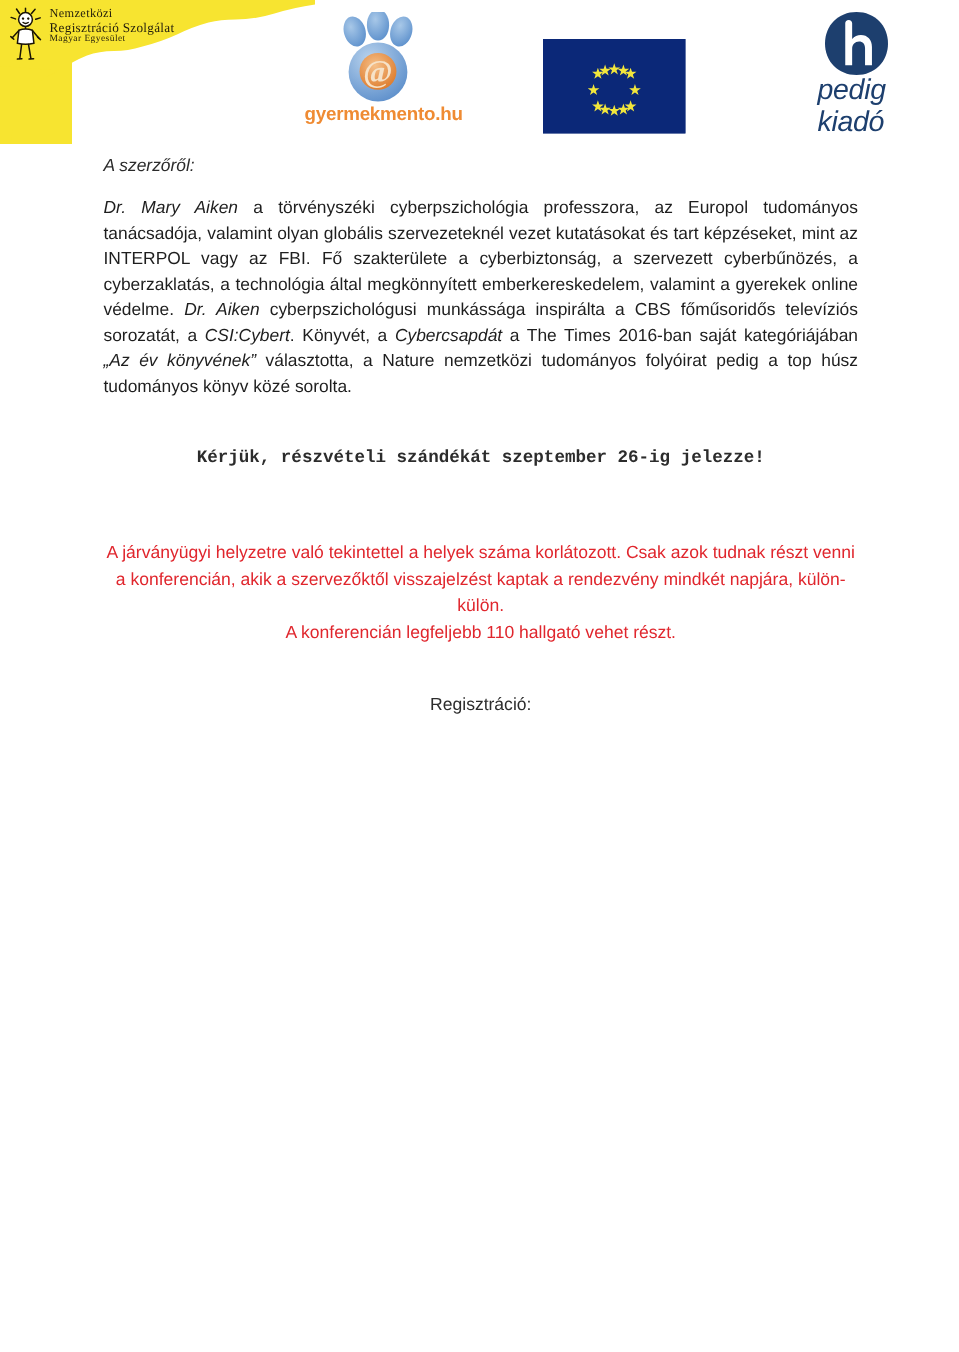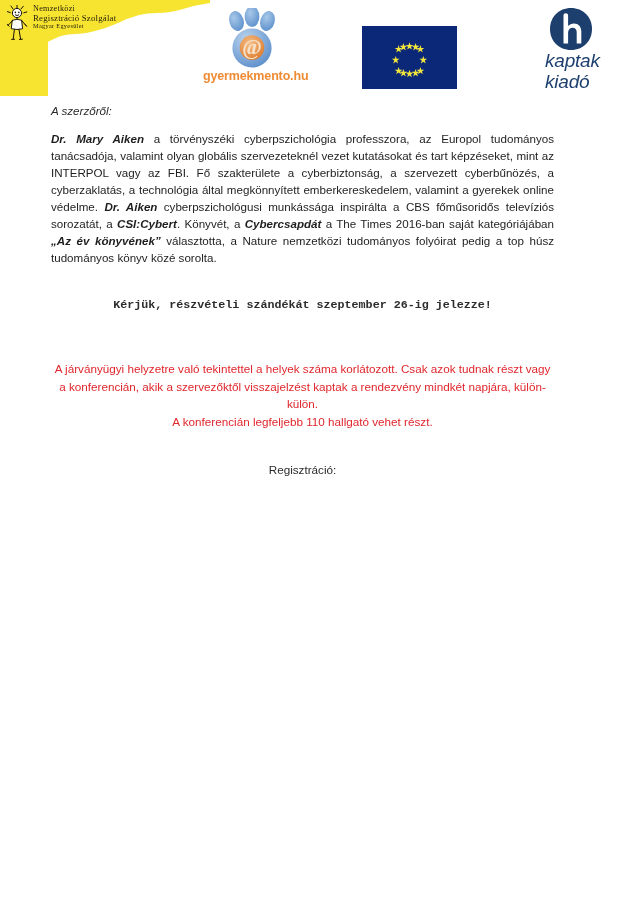--- a/index.html
+++ b/index.html
@@ -97,37 +97,37 @@
     font-style: italic;
     font-size: 19px;
     font-weight: 400;
     line-height: 1.12;
     letter-spacing: -0.2px;
   }
 
   
   #doc-body {
     position: absolute;
-    left: 51px; top: 104px;
+    left: 69px; top: 104px;
     width: 503px;
   }
   .about-label {
     font-size: 11.6px;
     font-style: italic;
     color: #2b2b2b;
     margin: 0 0 14px 0;
   }
   #bio-paragraph {
     font-size: 11.6px;
     color: #1e1e1e;
     text-align: justify;
     line-height: 1.465;
     margin: 0;
   }
-  #bio-paragraph i { font-style: italic; font-weight: bold; }
+  #bio-paragraph i { font-style: italic; }
 
   #rsvp-line {
     margin: 31px 0 0 0;
     text-align: center;
     font-size: 11.7px;
     font-weight: 700;
     color: #2c2c2c;
     font-family: Liberation Mono, monospace;
   }
 
@@ -250,35 +250,35 @@
       <svg width="48" height="46" viewBox="0 0 48 46">
         <path d="M24 2 C36.2 2 45 11 45 23 C45 35 36.2 44 24 44 C11.8 44 3 35 3 23 C3 11 11.8 2 24 2 Z" fill="#1d3f6e"></path>
         <path d="M16.5 37.5 L16.5 9.5 C16.5 8.2 17.4 7.3 18.8 7.3 C20.1 7.3 21.1 8.2 21.1 9.5
                  L21.1 20.0 C22.6 18.4 24.6 17.4 26.9 17.4 C31.4 17.4 34.3 20.6 34.3 25.3
                  L34.3 37.5 L29.7 37.5 L29.7 26.2 C29.7 23.4 28.2 21.7 25.7 21.7
                  C23.1 21.7 21.1 23.7 21.1 26.6 L21.1 37.5 Z" fill="#ffffff"></path>
         <path d="M2.5 12.5 C-1 20 0.5 6 9 2.5 C13 1 6 6.5 2.5 12.5 Z" fill="#ffffff"></path>
       </svg>
     </div>
     <div id="harmat-words">
-      <div>kaptak</div>
+      <div>pedig</div>
       <div>kiadó</div>
     </div>
   </div>
 </div>
 
 <div id="doc-body">
 
   <p class="about-label">A szerzőről:</p>
 
   <p id="bio-paragraph"><i>Dr. Mary Aiken</i><span> a törvényszéki cyberpszichológia professzora, az Europol tudományos tanácsadója, valamint olyan globális szervezeteknél vezet kutatásokat és tart képzéseket, mint az INTERPOL vagy az FBI. Fő szakterülete a cyberbiztonság, a szervezett cyberbűnözés, a cyberzaklatás, a technológia által megkönnyített emberkereskedelem, valamint a gyerekek online védelme. </span><i>Dr. Aiken</i><span> cyberpszichológusi munkássága inspirálta a CBS főműsoridős televíziós sorozatát, a </span><i>CSI:Cybert</i><span>. Könyvét, a </span><i>Cybercsapdát</i><span> a The Times 2016-ban saját kategóriájában </span><i>„Az év könyvének”</i><span> választotta, a Nature nemzetközi tudományos folyóirat pedig a top húsz tudományos könyv közé sorolta.</span></p>
 
   <p id="rsvp-line">Kérjük, részvételi szándékát szeptember 26-ig jelezze!</p>
 
   <div id="covid-block">
-    <span id="covid-note-1">A járványügyi helyzetre való tekintettel a helyek száma korlátozott. Csak azok tudnak részt vagy a konferencián, akik a szervezőktől visszajelzést kaptak a rendezvény mindkét napjára, külön-külön.</span>
+    <span id="covid-note-1">A járványügyi helyzetre való tekintettel a helyek száma korlátozott. Csak azok tudnak részt venni a konferencián, akik a szervezőktől visszajelzést kaptak a rendezvény mindkét napjára, külön-külön.</span>
     <span id="covid-note-2">A konferencián legfeljebb 110 hallgató vehet részt.</span>
   </div>
 
   <div id="reg-block">
     <span id="reg-label">Regisztráció:</span>
   </div>
 </div>
 
 </body></html>

